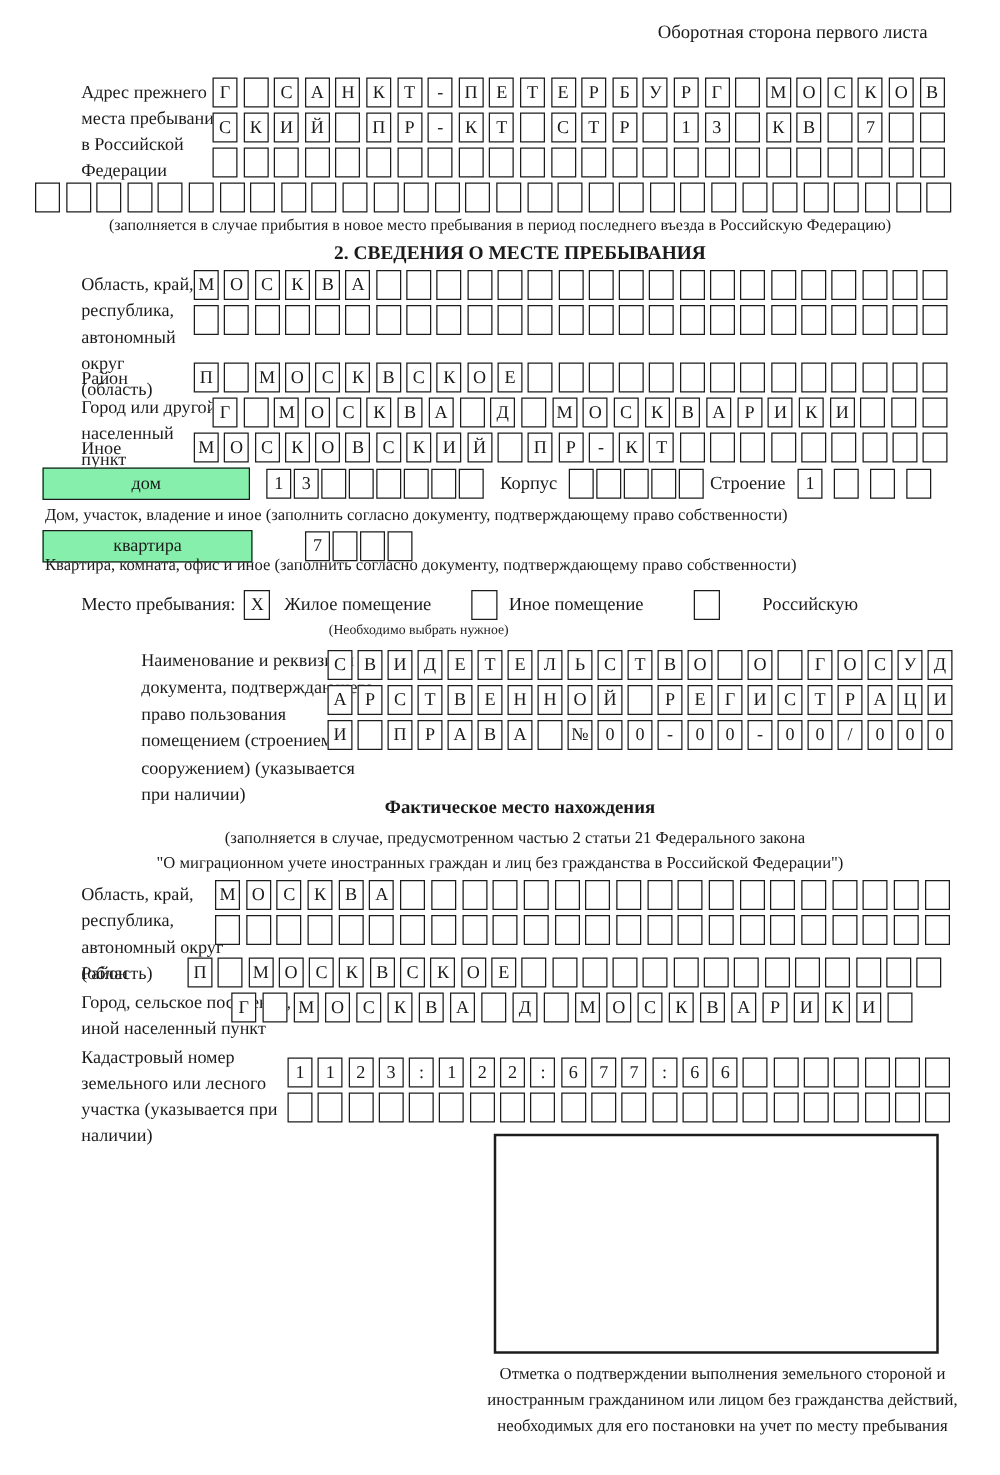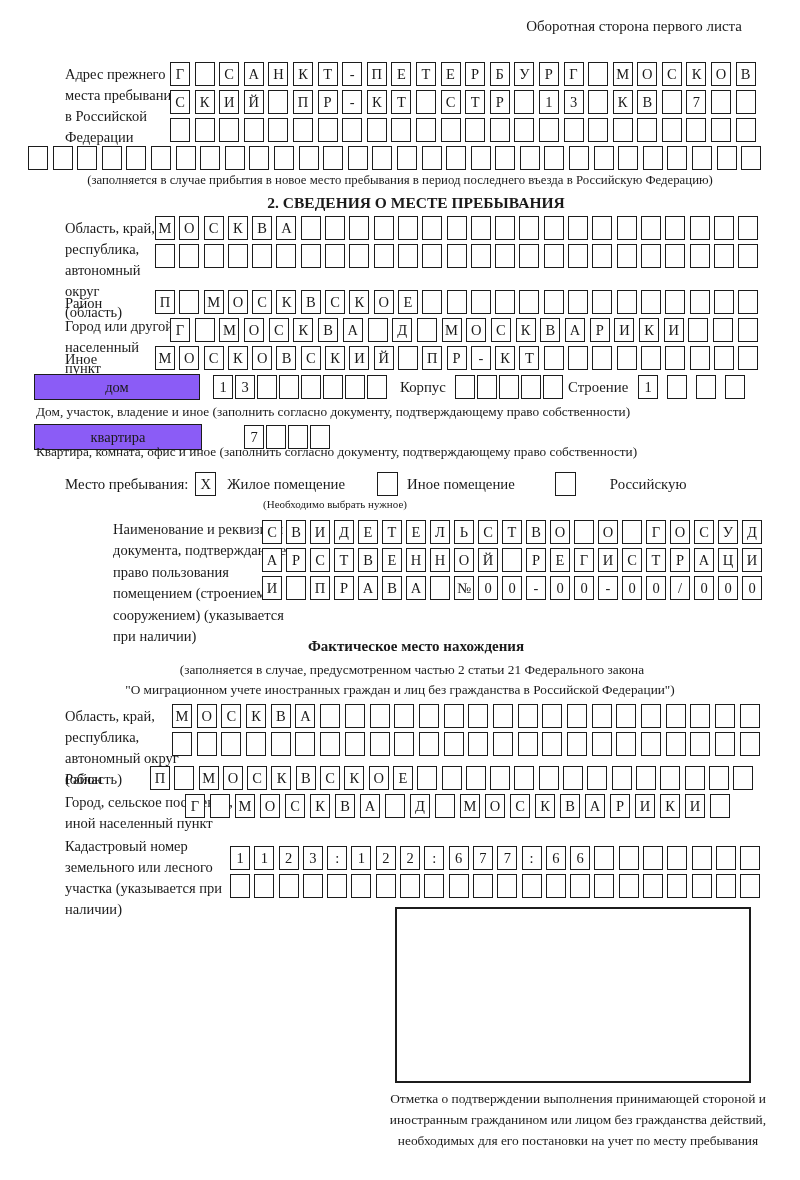--- a/index.html
+++ b/index.html
@@ -14,21 +14,21 @@
   .title{position:absolute;font-weight:bold;font-size:15.5px;text-align:center;width:100%;margin-left:16px;}
   .cellrow{position:absolute;display:flex;}
   .cell{
     width:20px;height:24px;flex:none;box-sizing:border-box;
     border:1.5px solid #1c1c1c;background:#fff;
     display:flex;align-items:center;justify-content:center;
     font-size:14.5px;line-height:1;
   }
   .widebox{
     position:absolute;height:26px;box-sizing:border-box;border:1.5px solid #1c1c1c;
-    display:flex;align-items:center;justify-content:center;font-size:14.5px;background:#8b5cf6;
+    display:flex;align-items:center;justify-content:center;font-size:14.5px;background:#86efac;
   }
   .checkbox{
     width:21px;height:24px;flex:none;box-sizing:border-box;border:1.5px solid #1c1c1c;
     display:flex;align-items:center;justify-content:center;font-size:14.5px;background:#fff;
   }
   .stayrow{position:absolute;display:flex;align-items:center;font-size:14.8px;}
   .bigbox{position:absolute;border:2px solid #1c1c1c;background:#fff;box-sizing:border-box;}
 </style>
 </head>
 <body>
@@ -571,13 +571,13 @@
     <div class="cell"></div>
     <div class="cell"></div>
     <div class="cell"></div>
     <div class="cell"></div>
     <div class="cell"></div>
     <div class="cell"></div>
     <div class="cell"></div>
   </div>
 
 <div class="bigbox" style="left:395px;top:907px;width:356px;height:176px;"></div>
-<div class="caption" style="left:385px;top:1089px;width:386px;font-size:13.4px;line-height:1.55;">Отметка о подтверждении выполнения принимающей стороной и иностранным гражданином или лицом без гражданства действий, необходимых для его постановки на учет по месту пребывания</div>
+<div class="caption" style="left:385px;top:1089px;width:386px;font-size:13.4px;line-height:1.55;">Отметка о подтверждении выполнения земельного стороной и иностранным гражданином или лицом без гражданства действий, необходимых для его постановки на учет по месту пребывания</div>
 
 </body></html>

